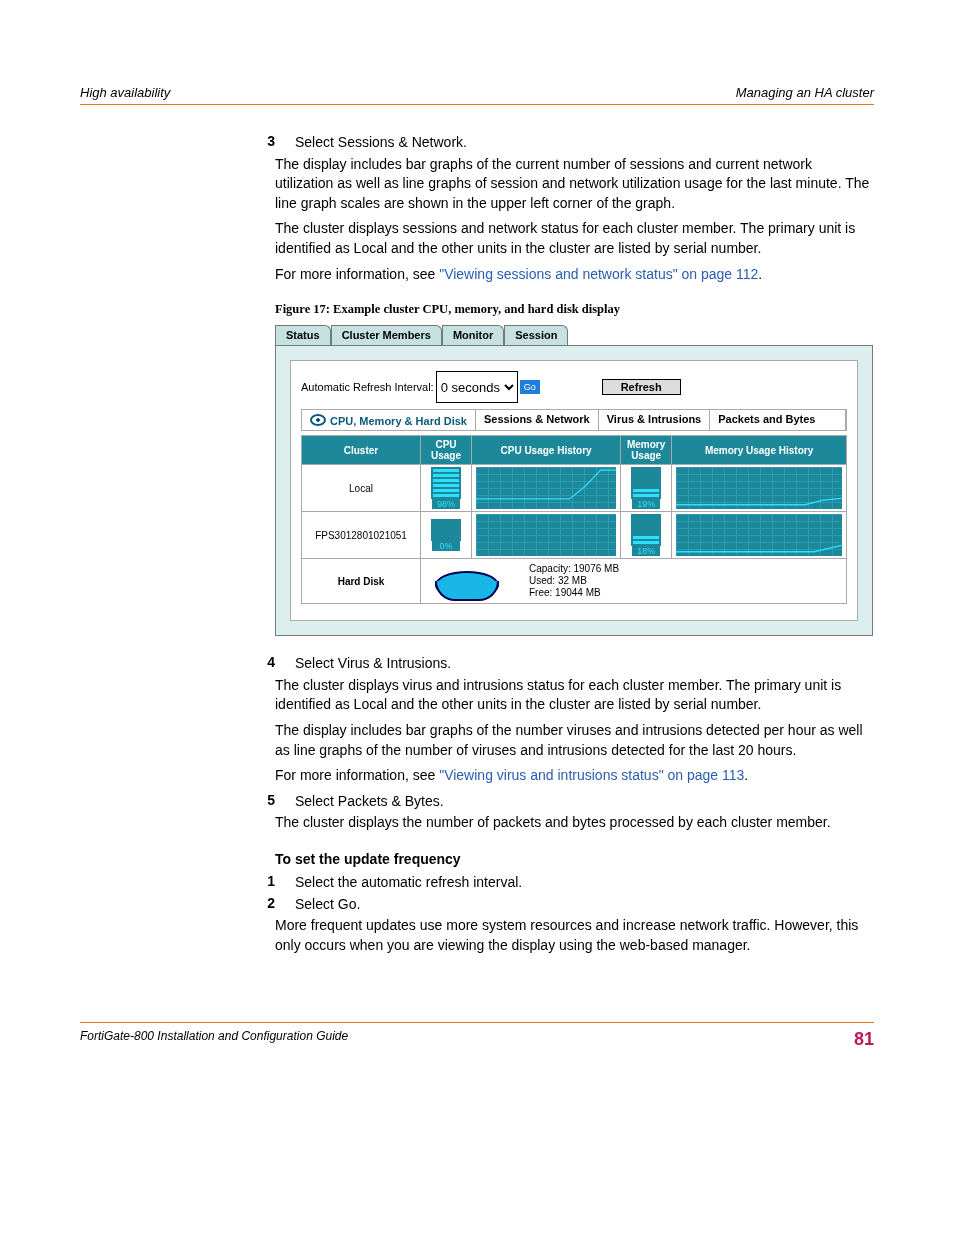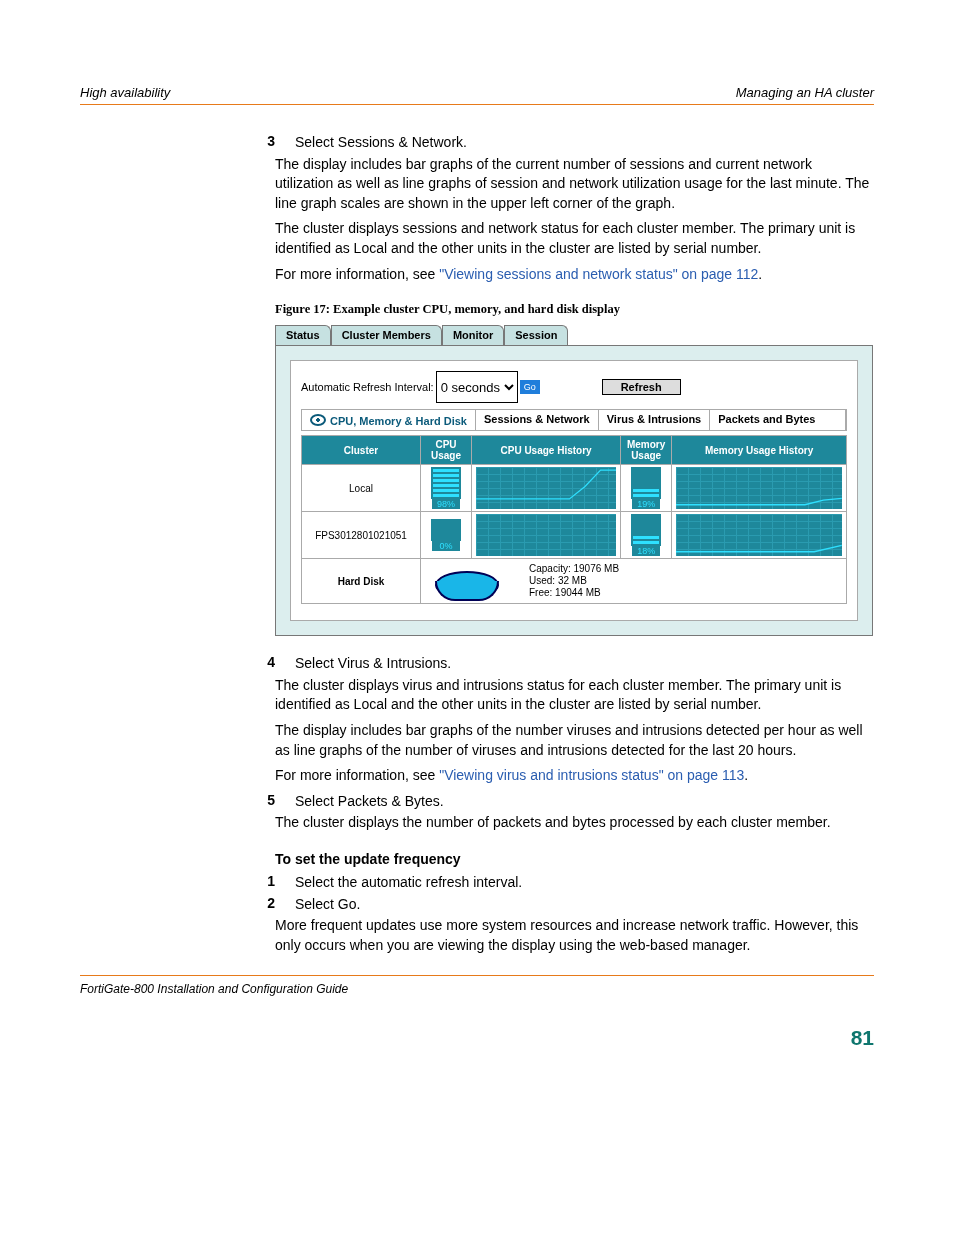--- a/index.html
+++ b/index.html
@@ -124,21 +124,21 @@
     background: #19b6e8;
   }
   .hdinfo { font-size: 10px; line-height: 1.2; }
 
   .footer {
     position: absolute; bottom: 40px; left: 80px; right: 80px;
     border-top: 1px solid #e77a1a; padding-top: 6px;
     display: flex; justify-content: space-between; font-size: 12px;
   }
   .footer-left { font-style: italic; }
-  .pagenum { color: #0f766e; font-weight: bold; font-size: 21px; margin-top: 44px; }
+  .pagenum { color: #be185d; font-weight: bold; font-size: 18px; }
 </style>
 </head>
 <body>
 
 <div class="page">
 
   <div class="header">
     <span>High availability</span>
     <span>Managing an HA cluster</span>
   </div>

